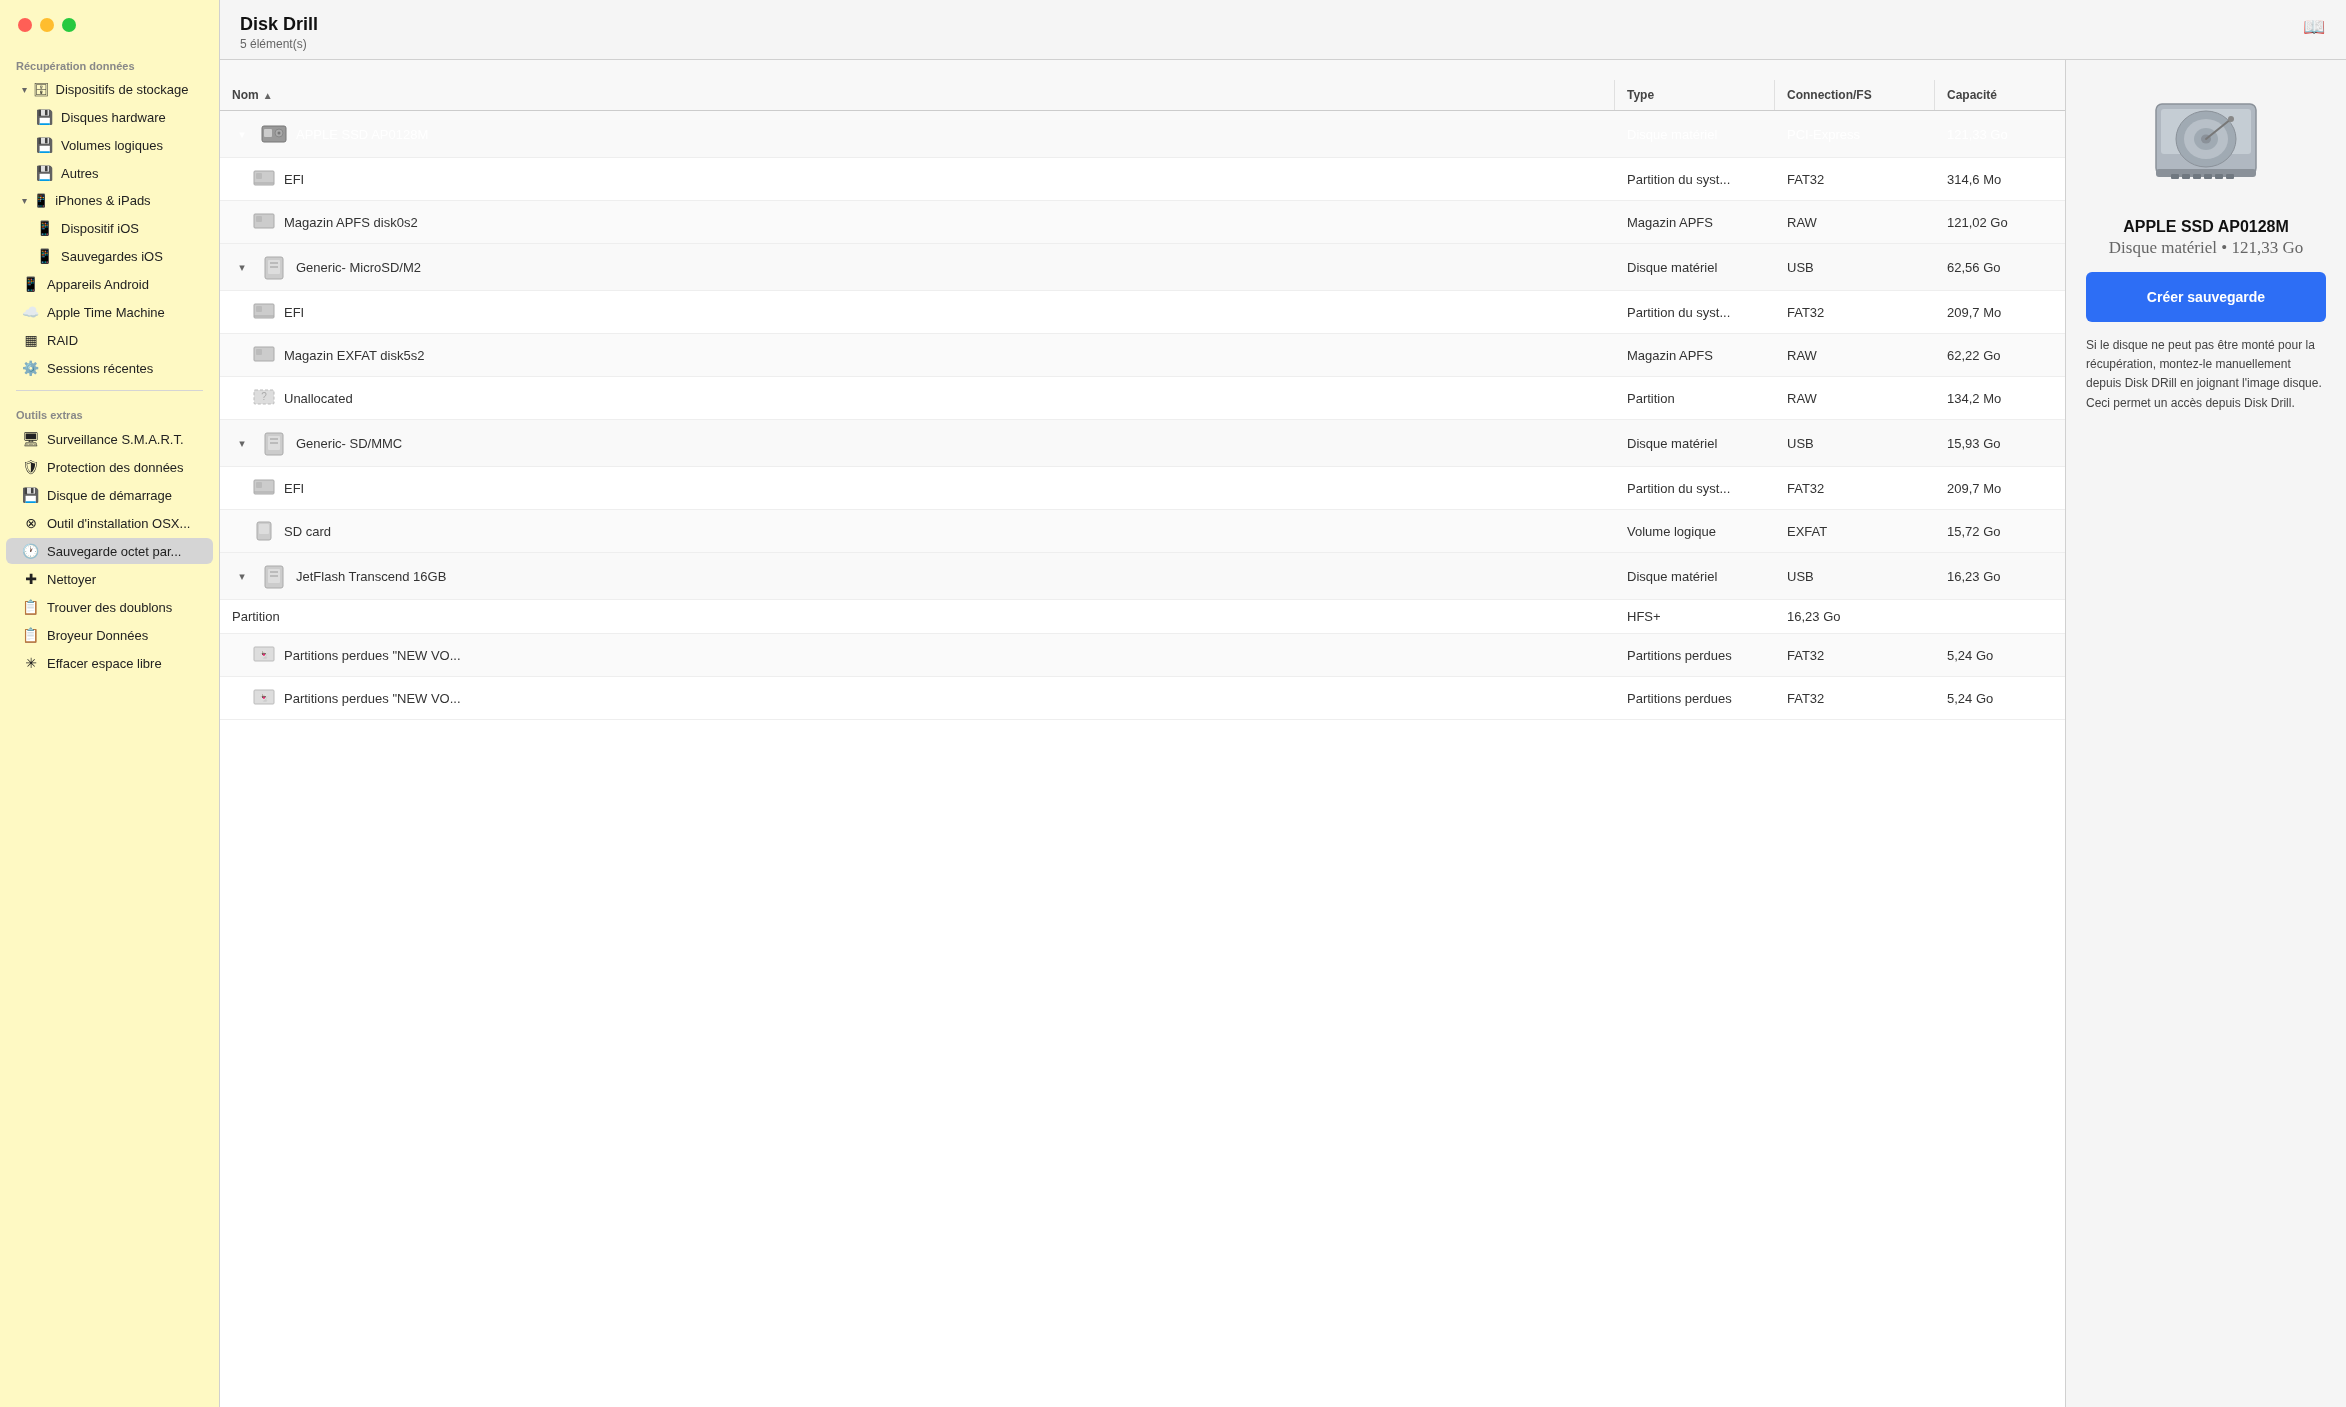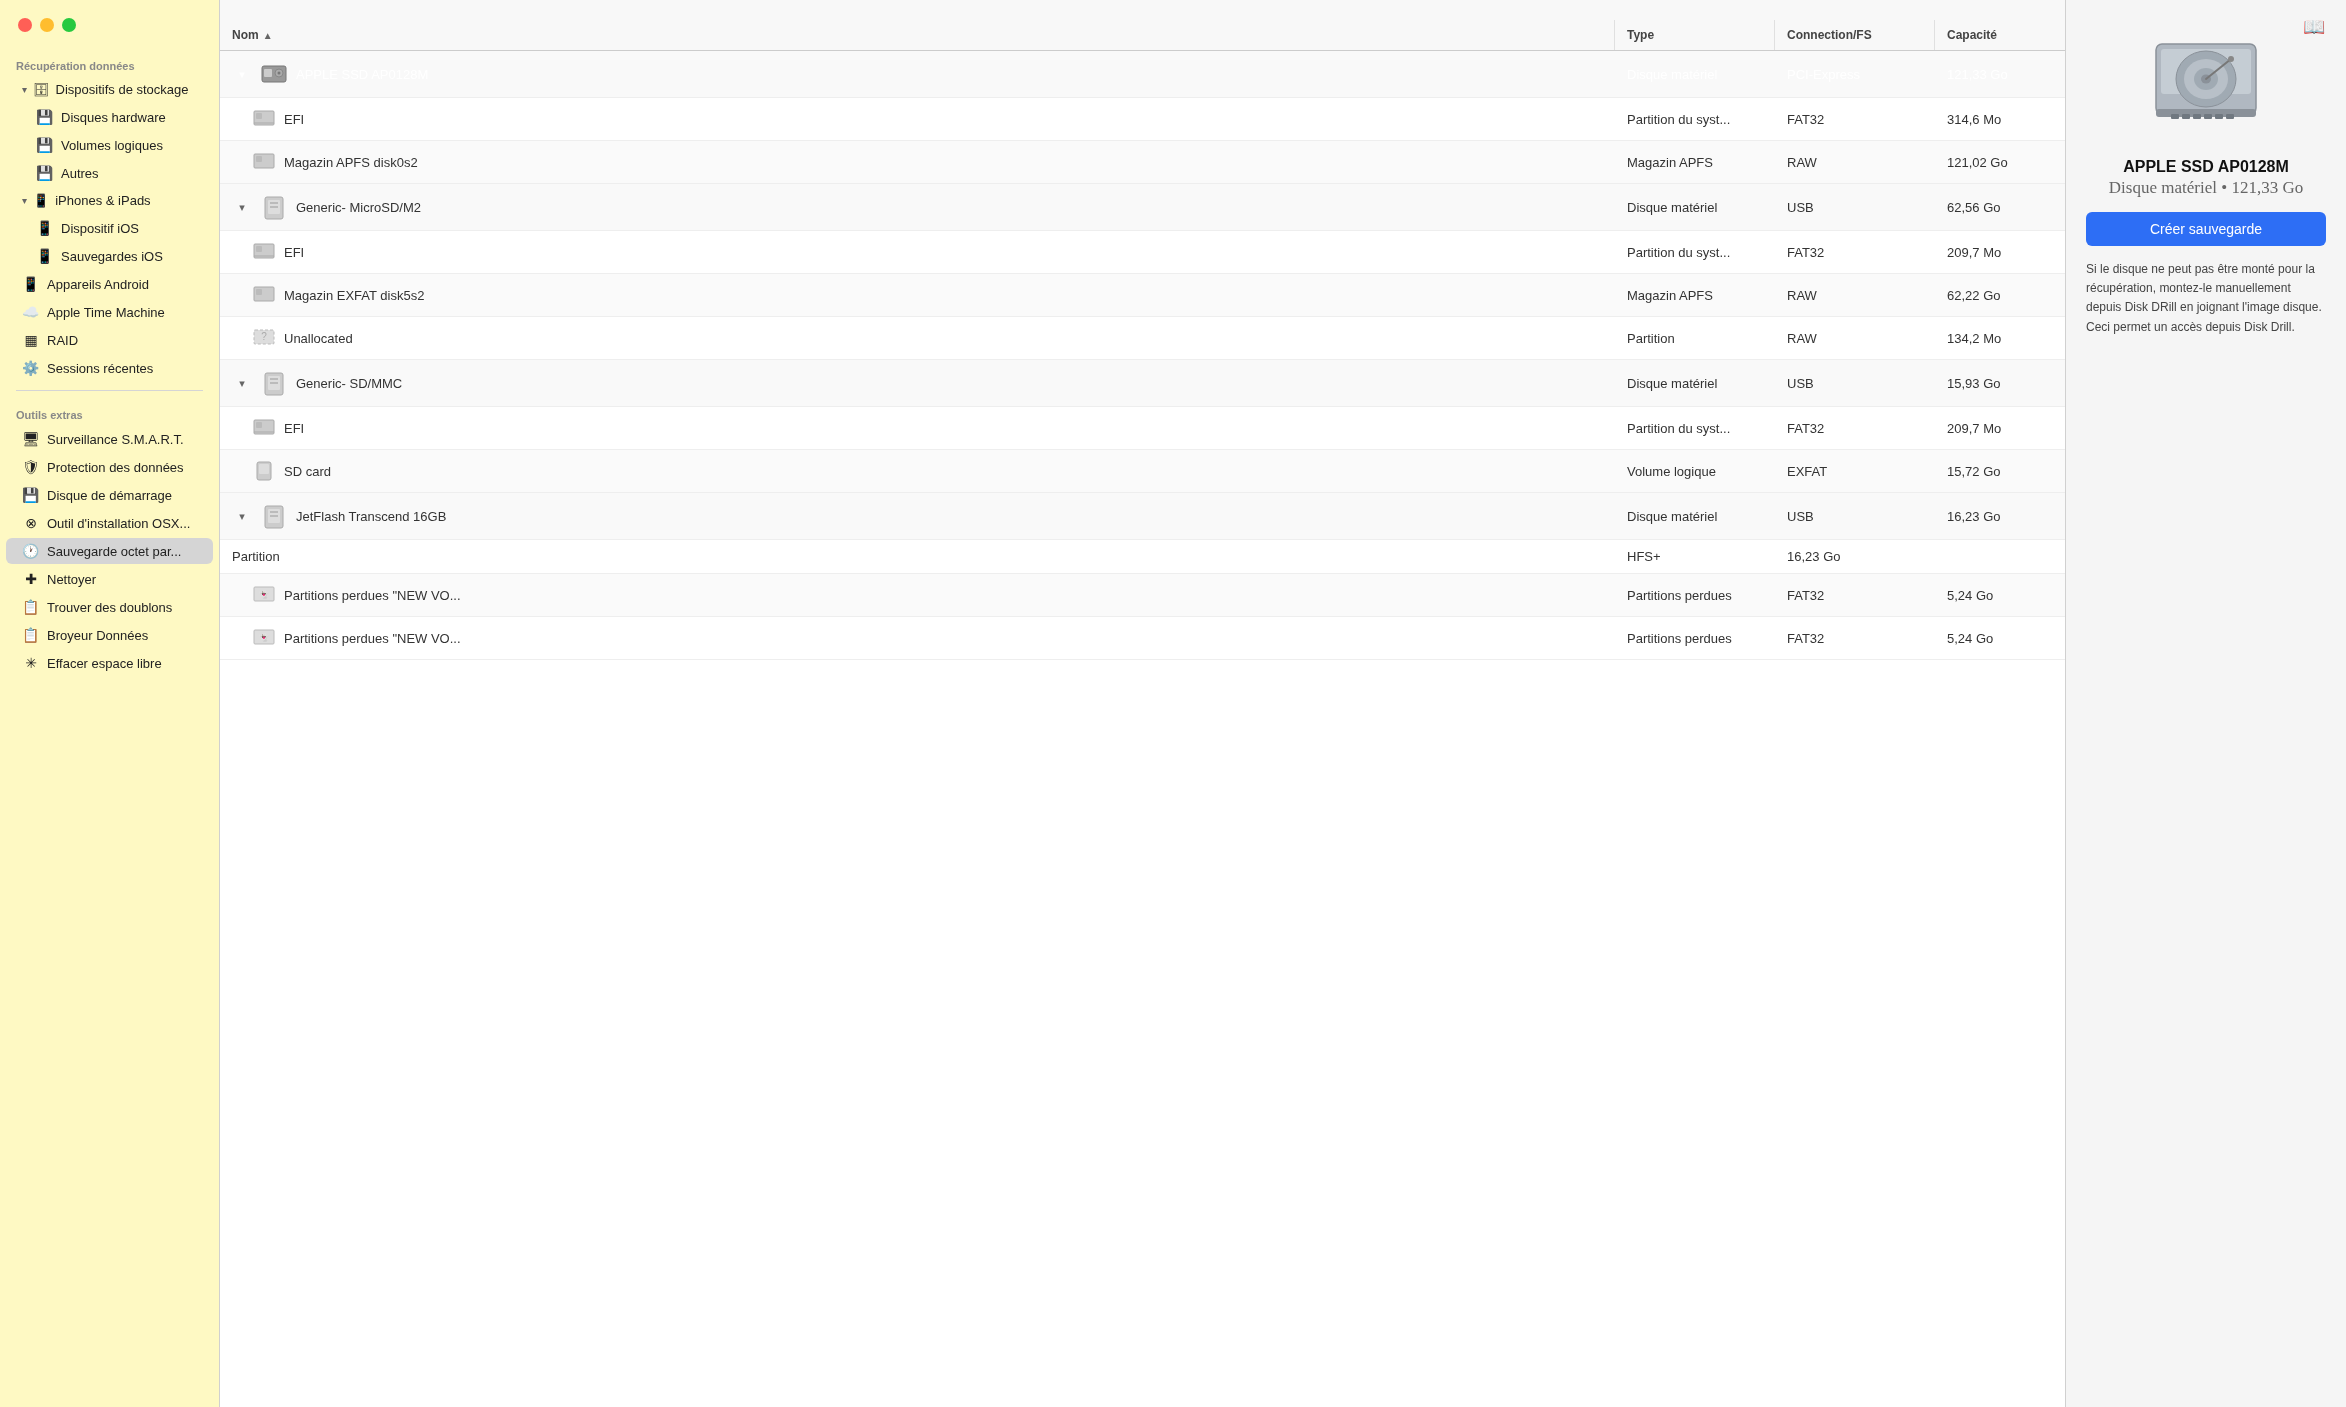--- a/index.html
+++ b/index.html
@@ -248,23 +248,23 @@
       color: #666;
       text-align: left;
       margin-top: 2px;
       font-family: Liberation Serif, serif;
     }
     .btn-create-backup {
       background: #2d6ef5;
       color: #fff;
       border: none;
       border-radius: 6px;
-      padding: 9px 20px;
+      padding: 17px 20px;
       font-size: 14px;
-      font-weight: 400;
+      font-weight: 700;
       cursor: pointer;
       width: 100%;
       text-align: center;
     }
     .panel-description {
       font-size: 12px;
       color: #444;
       line-height: 1.6;
       text-align: left;
     }
@@ -383,20 +383,24 @@
     <span class="item-icon">📋</span>
     <span class="item-label">Broyeur Données</span>
   </div>
   <div class="sidebar-item">
     <span class="item-icon">✳</span>
     <span class="item-label">Effacer espace libre</span>
   </div>
 </div>
 
 <div class="main-content">
+  <div class="main-header">
+    <div class="main-header-title">Disk Drill</div>
+    <div class="main-header-subtitle">5 élément(s)</div>
+  </div>
 
   <div class="content-area">
 
     <div class="table-area">
       <div class="table-header">
         <div class="th">
           <span>Nom</span>
           <span class="sort-arrow">▲</span>
         </div>
         <div class="th">

